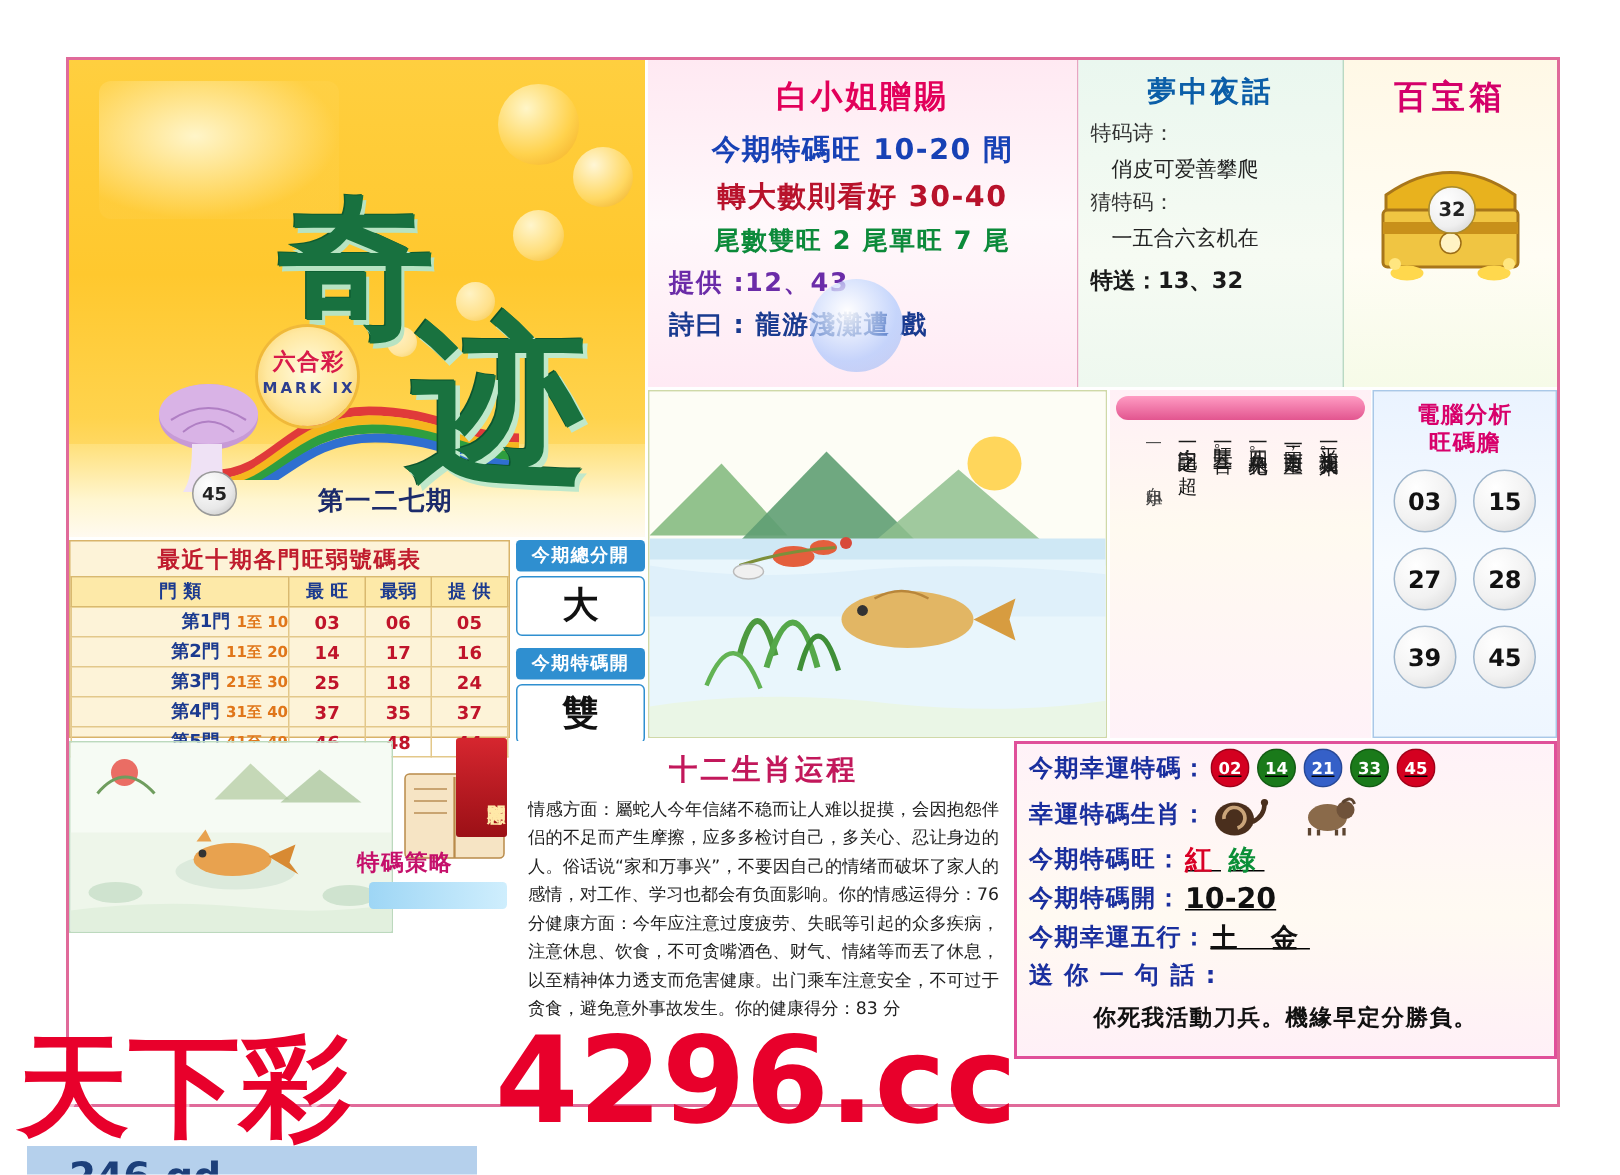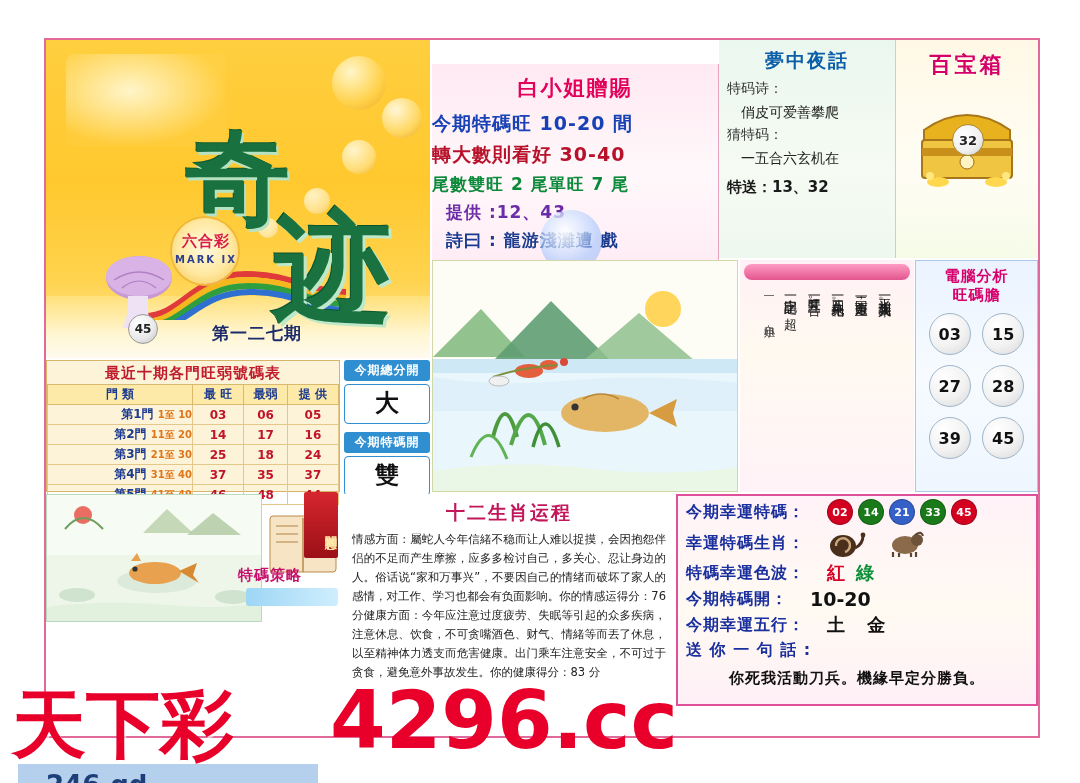--- a/index.html
+++ b/index.html
@@ -84,28 +84,27 @@
     background:radial-gradient(circle at 35% 30%,#ffffff,#e8e8e8 60%,#bdbdbd);
     border:1px solid #9a9a9a;
     font-size:12px;color:#222;display:flex;align-items:center;justify-content:center;font-weight:bold;
   }
 
   
   .baixj{
     position:absolute;left:432px;top:40px;width:286px;height:218px;
     background:linear-gradient(180deg,#ffe9f2 0%,#fff8fb 50%,#ffeaf4 100%);
     border-right:1px solid #e7a5c2;
-    margin-top:24px;
   }
   .baixj h3{
     margin:0;padding:10px 0 4px;text-align:center;
     font-size:21px;font-weight:bold;color:#e2005a;letter-spacing:2px;
     font-family:"DejaVu Serif","Liberation Serif",serif;
   }
-  .bx-line{font-size:19px;text-align:left;margin:5px 0;font-weight:bold;letter-spacing:1px;}
+  .bx-line{font-size:19px;text-align:center;margin:5px 0;font-weight:bold;letter-spacing:1px;}
   .bx-1{color:#1741b5;}
   .bx-2{color:#b8122b;}
   .bx-3{color:#0c8a3a;font-size:17px;}
   .bx-4{color:#6b2ca8;font-size:17px;text-align:left;padding-left:14px;}
   .bx-5{color:#193a8f;font-size:17px;text-align:left;padding-left:14px;}
   .bx-glow{
     position:absolute;left:108px;top:146px;width:62px;height:62px;border-radius:50%;
     background:radial-gradient(circle at 40% 35%,rgba(255,255,255,.95),rgba(150,190,255,.55) 60%,rgba(90,140,230,.35));
     pointer-events:none;
   }
@@ -271,21 +270,21 @@
   }
 
   
   .lucky{
     position:absolute;left:676px;top:494px;width:362px;height:212px;
     background:linear-gradient(180deg,#fff2f8 0%,#fffaf2 55%,#fff0f7 100%);
     border:2px solid #e0509a;box-sizing:border-box;
   }
   .lk-row{display:flex;align-items:center;padding:3px 8px 0;}
   .lk-lbl{font-size:16px;font-weight:bold;color:#1a2f9e;letter-spacing:1px;white-space:nowrap;}
-  .lk-val{margin-left:22px;display:flex;align-items:center;gap:5px;}
+  .lk-val{margin-left:2px;display:flex;align-items:center;gap:5px;text-decoration:underline;}
   .lk-ball{
     width:24px;height:24px;border-radius:50%;
     display:flex;align-items:center;justify-content:center;
     font-size:11px;font-weight:bold;color:#fff;border:1px solid rgba(0,0,0,.25);
   }
   .lk-zodiac{display:flex;gap:18px;align-items:center;}
   .lk-color{font-size:18px;font-weight:bold;letter-spacing:6px;}
   .lk-red{color:#d90025;}
   .lk-green{color:#0a8f37;}
   .lk-range{font-size:19px;font-weight:bold;color:#111;}
@@ -559,21 +558,21 @@
         <svg width="40" height="30" viewBox="0 0 40 30">
           <ellipse cx="20" cy="17" rx="13" ry="9" fill="#8a6a4a"></ellipse>
           <circle cx="32" cy="12" r="6" fill="#6f523a"></circle>
           <path d="M8 24 L8 29 M14 25 L14 29 M26 25 L26 29 M31 24 L31 29" stroke="#5c4430" stroke-width="2.2"></path>
           <path d="M30 7 Q36 2 38 8" stroke="#5c4430" stroke-width="2" fill="none"></path>
         </svg>
       </div>
     </div>
 
     <div class="lk-row">
-      <div class="lk-lbl">特碼幸運色波：</div>
+      <div class="lk-lbl">今期特碼旺：</div>
       <div class="lk-val">
         <span class="lk-color lk-red">紅</span>
         <span class="lk-color lk-green">綠</span>
       </div>
     </div>
 
     <div class="lk-row">
       <div class="lk-lbl">今期特碼開：</div>
       <div class="lk-val">
         <span class="lk-range">10-20</span>

